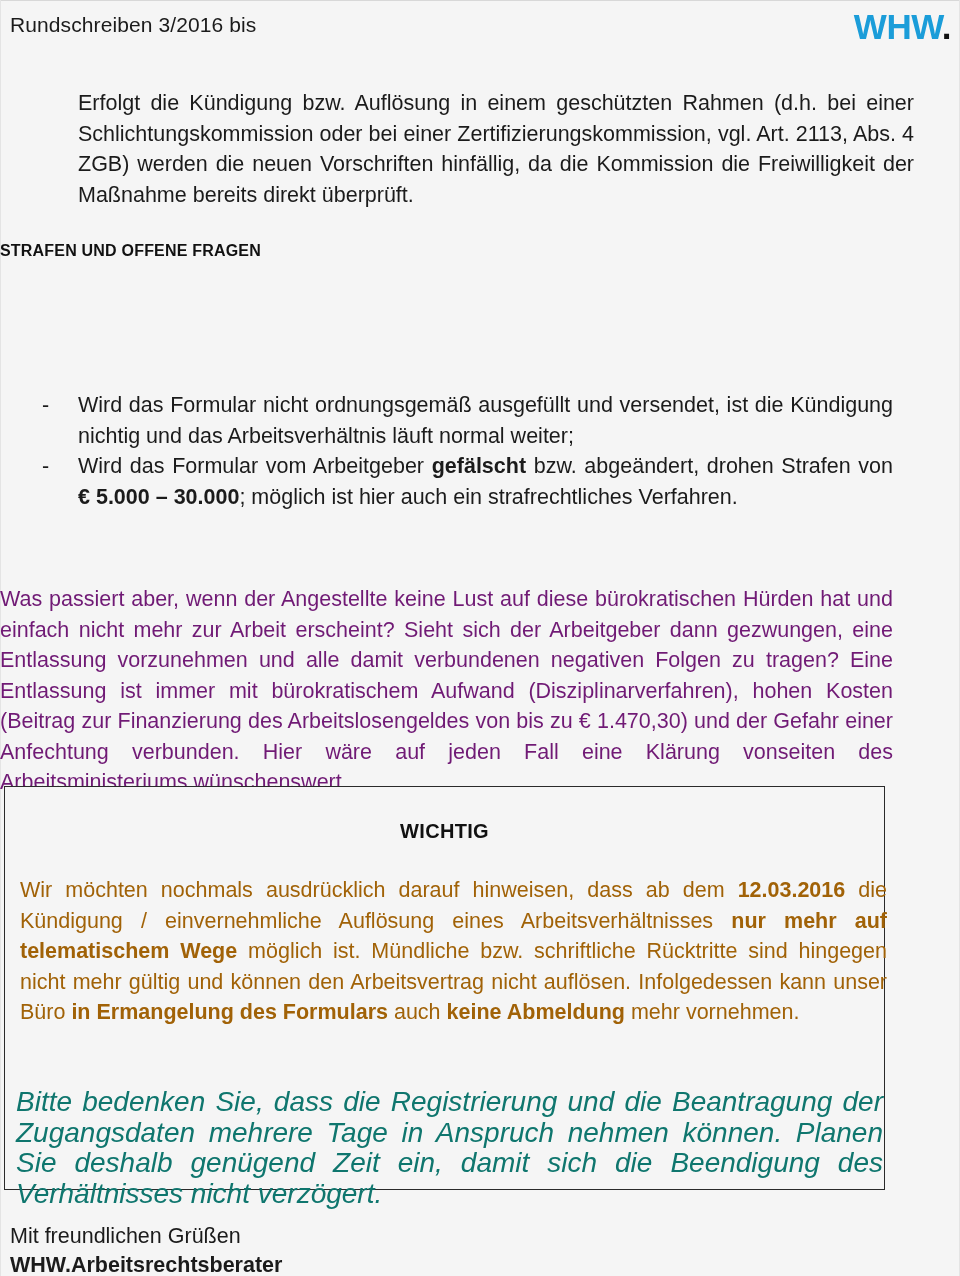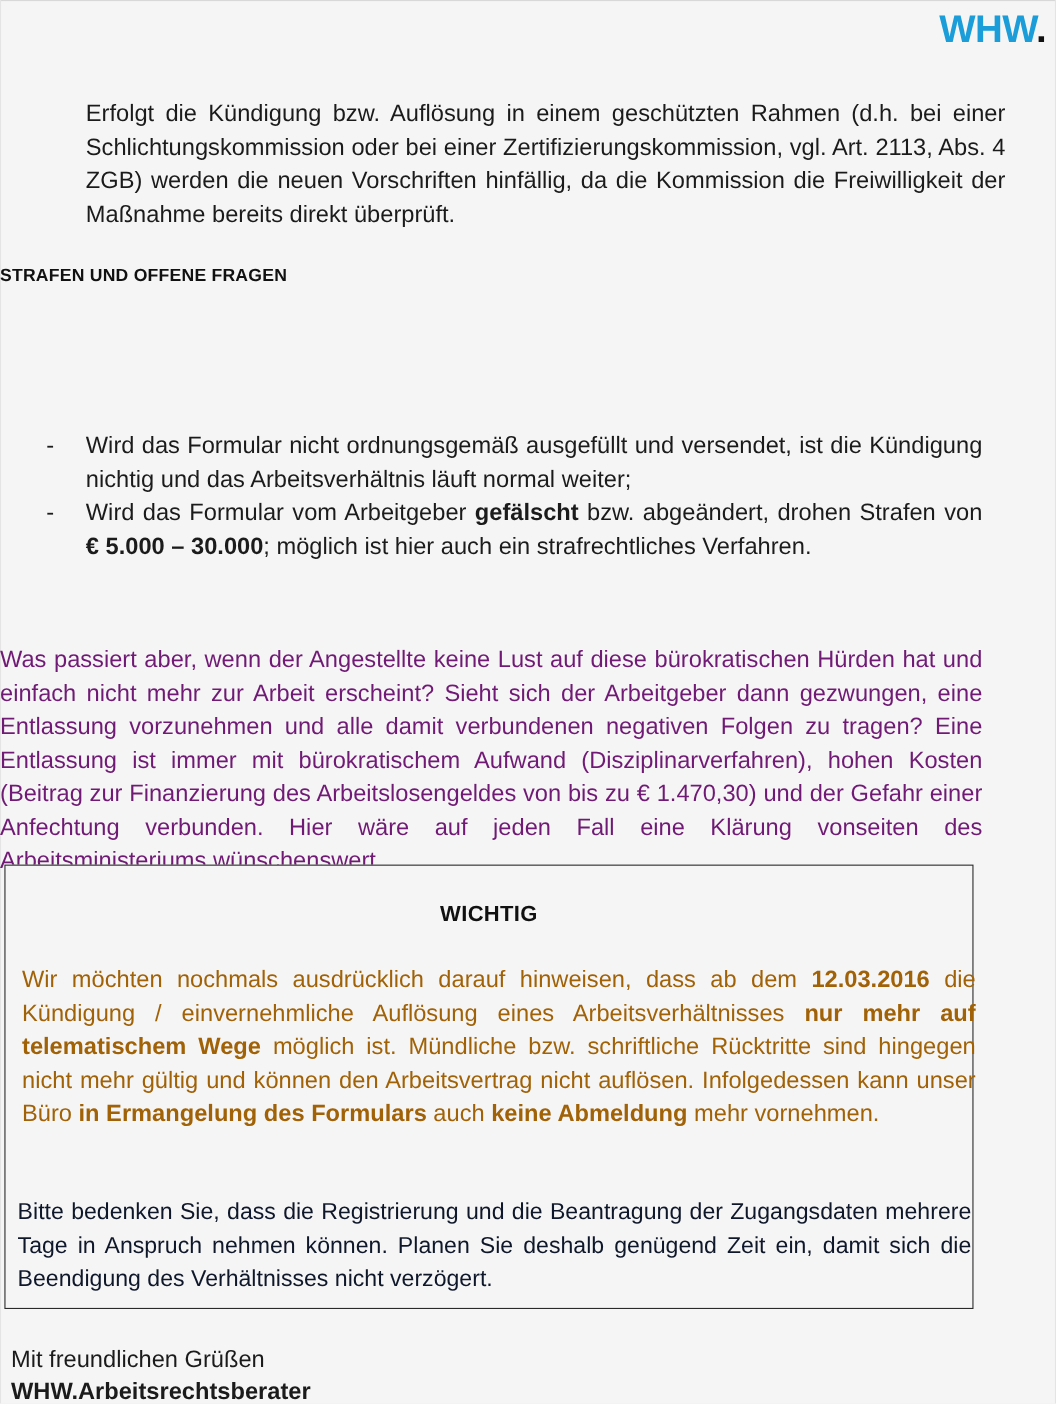--- a/index.html
+++ b/index.html
@@ -171,24 +171,25 @@
     font-size: 21.5px;
     line-height: 30.5px;
     text-align: justify;
     color: #a16207;
   }
   .box-para-2 {
     position: absolute;
     left: 11px;
     top: 300px;
     width: 867px;
-    font-size: 21px;
-    line-height: 30.5px;
-    text-align: justify;
-    color: #0f172a;
+    font-size: 28px;
+    line-height: 30.5px;
+    text-align: justify;
+    color: #0f766e;
+    font-style: italic;
   }
 
   
   .footer {
     position: absolute;
     left: 10px;
     top: 1222px;
     width: 880px;
   }
   .footer-line {
@@ -203,20 +204,21 @@
 </head>
 <body>
 
 <div class="page">
 
   <div class="top-rule"></div>
   <div class="left-rule"></div>
   <div class="right-rule"></div>
 
   <div class="header">
+    <div class="header-title">Rundschreiben 3/2016 bis</div>
     <div class="logo">
       <span class="mark">WHW</span><span class="dot">.</span>
     </div>
   </div>
 
   <div class="intro-para">Erfolgt die Kündigung bzw. Auflösung in einem geschützten Rahmen (d.h. bei einer Schlichtungskommission oder bei einer Zertifizierungskommission, vgl. Art. 2113, Abs. 4 ZGB) werden die neuen Vorschriften hinfällig, da die Kommission die Freiwilligkeit der Maßnahme bereits direkt überprüft.</div>
 
   <div class="section-head">STRAFEN UND OFFENE FRAGEN</div>
 
 

